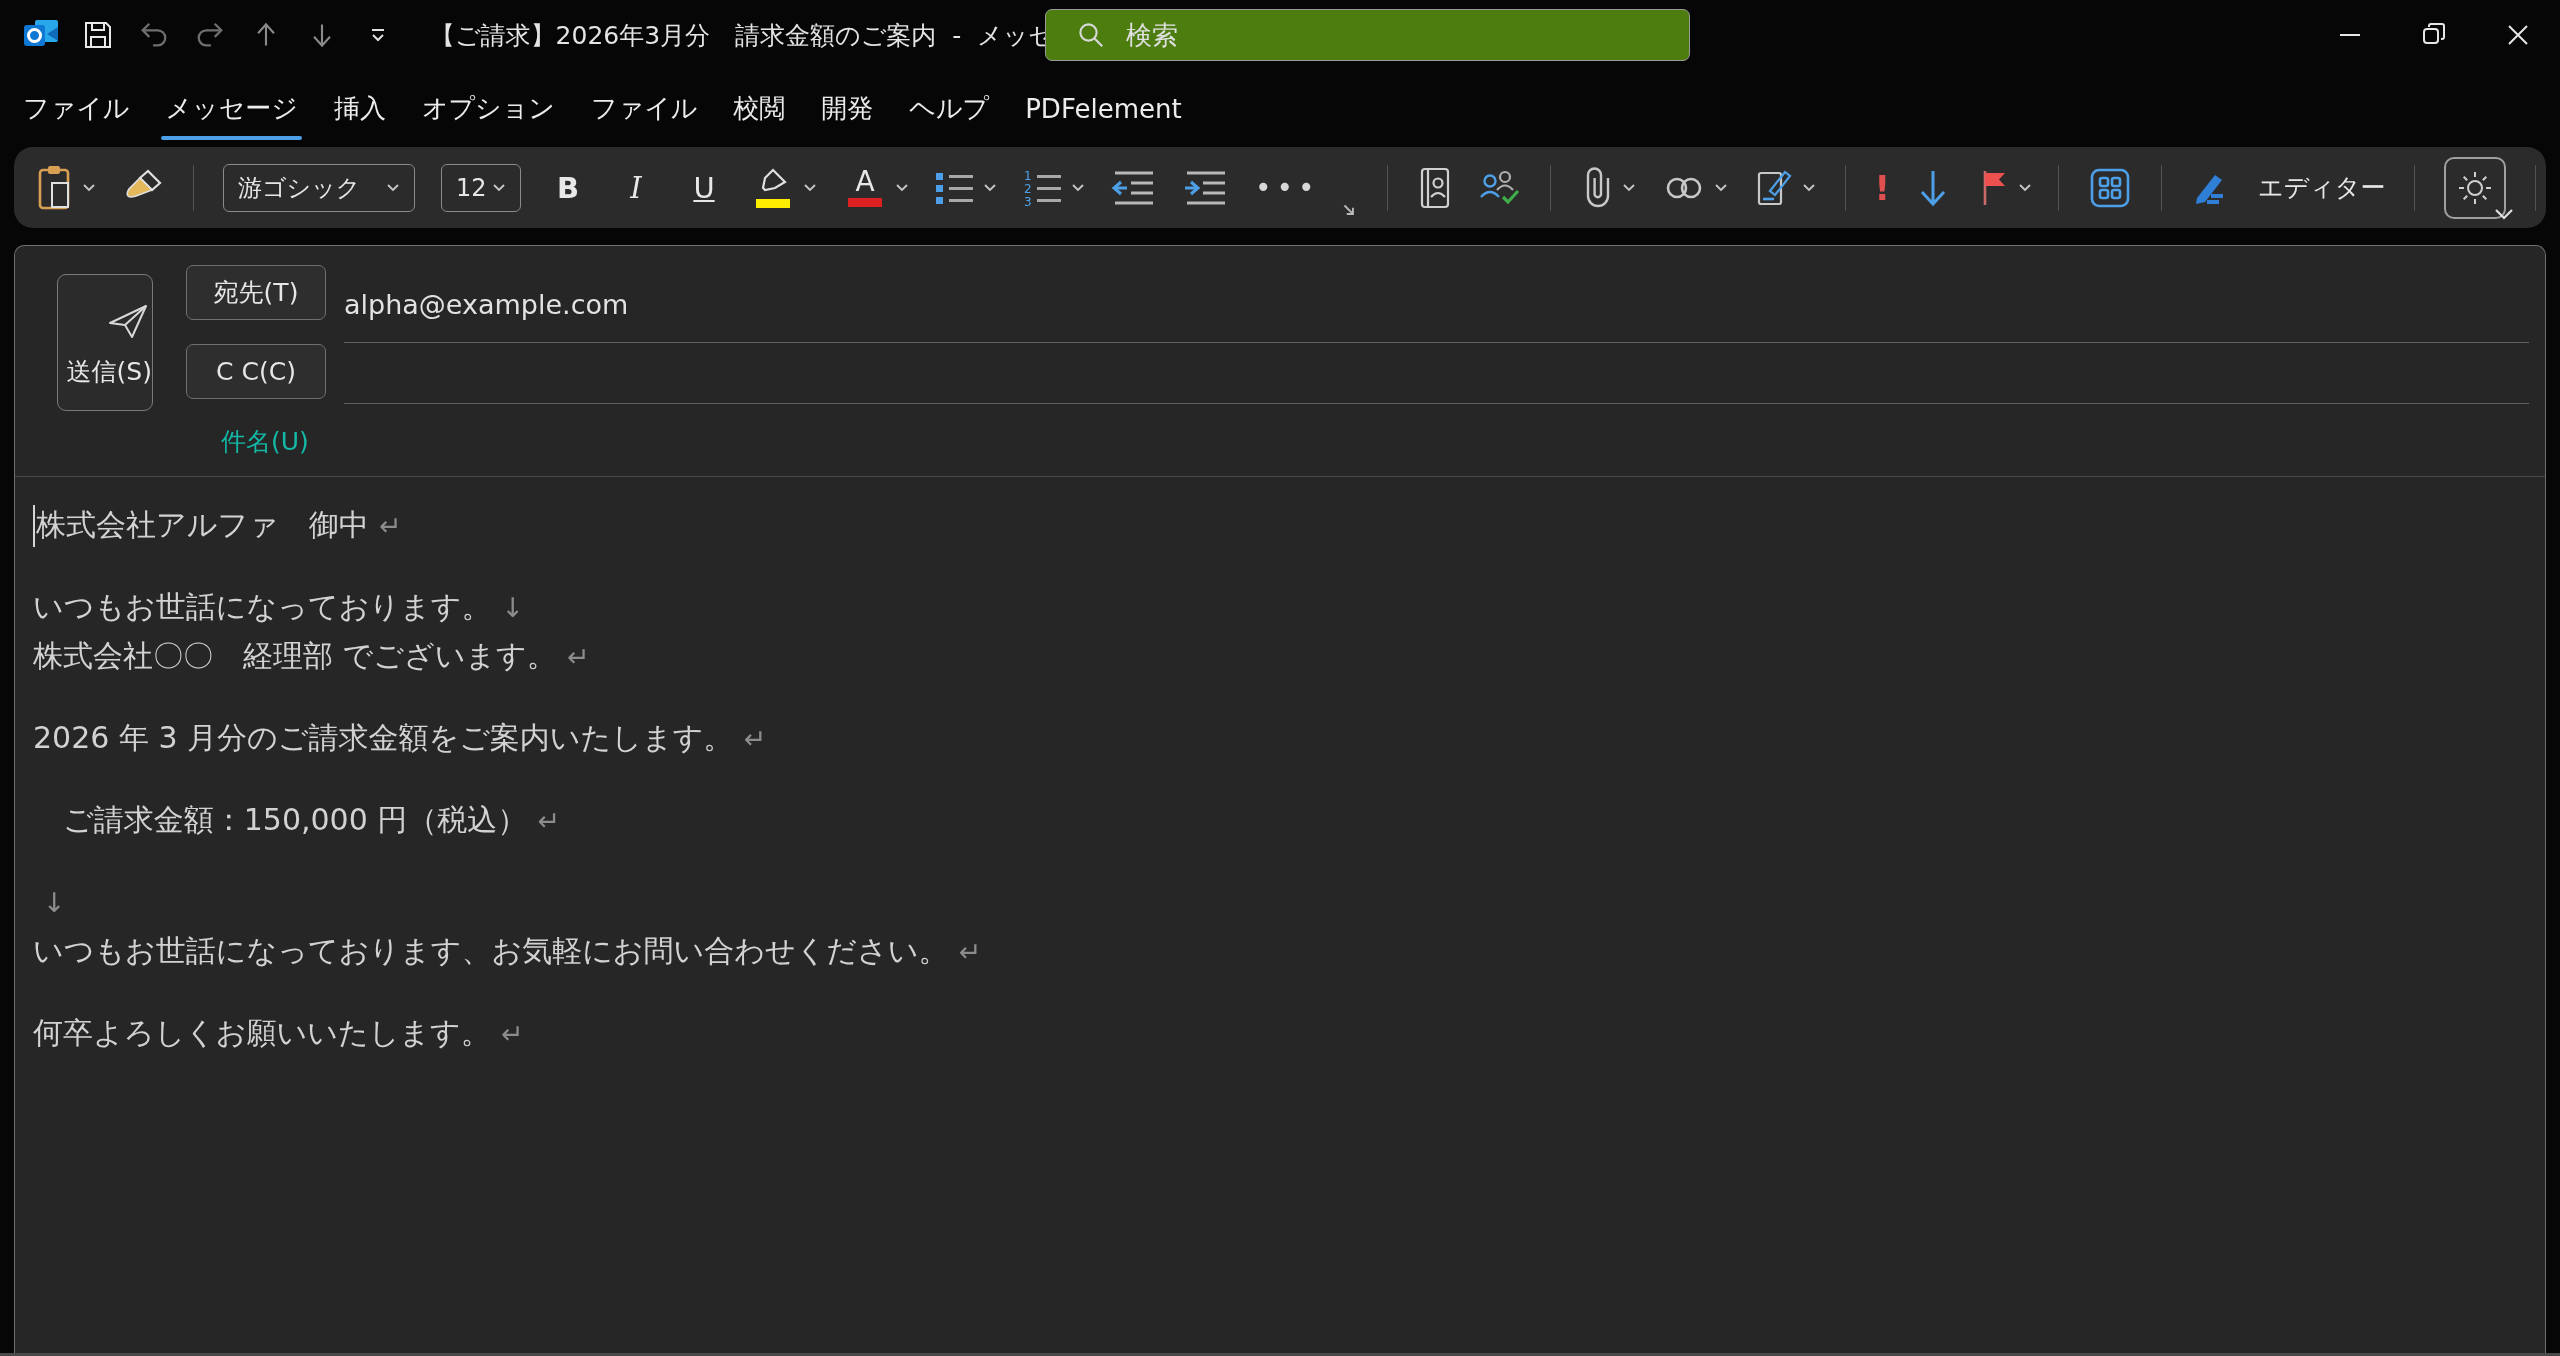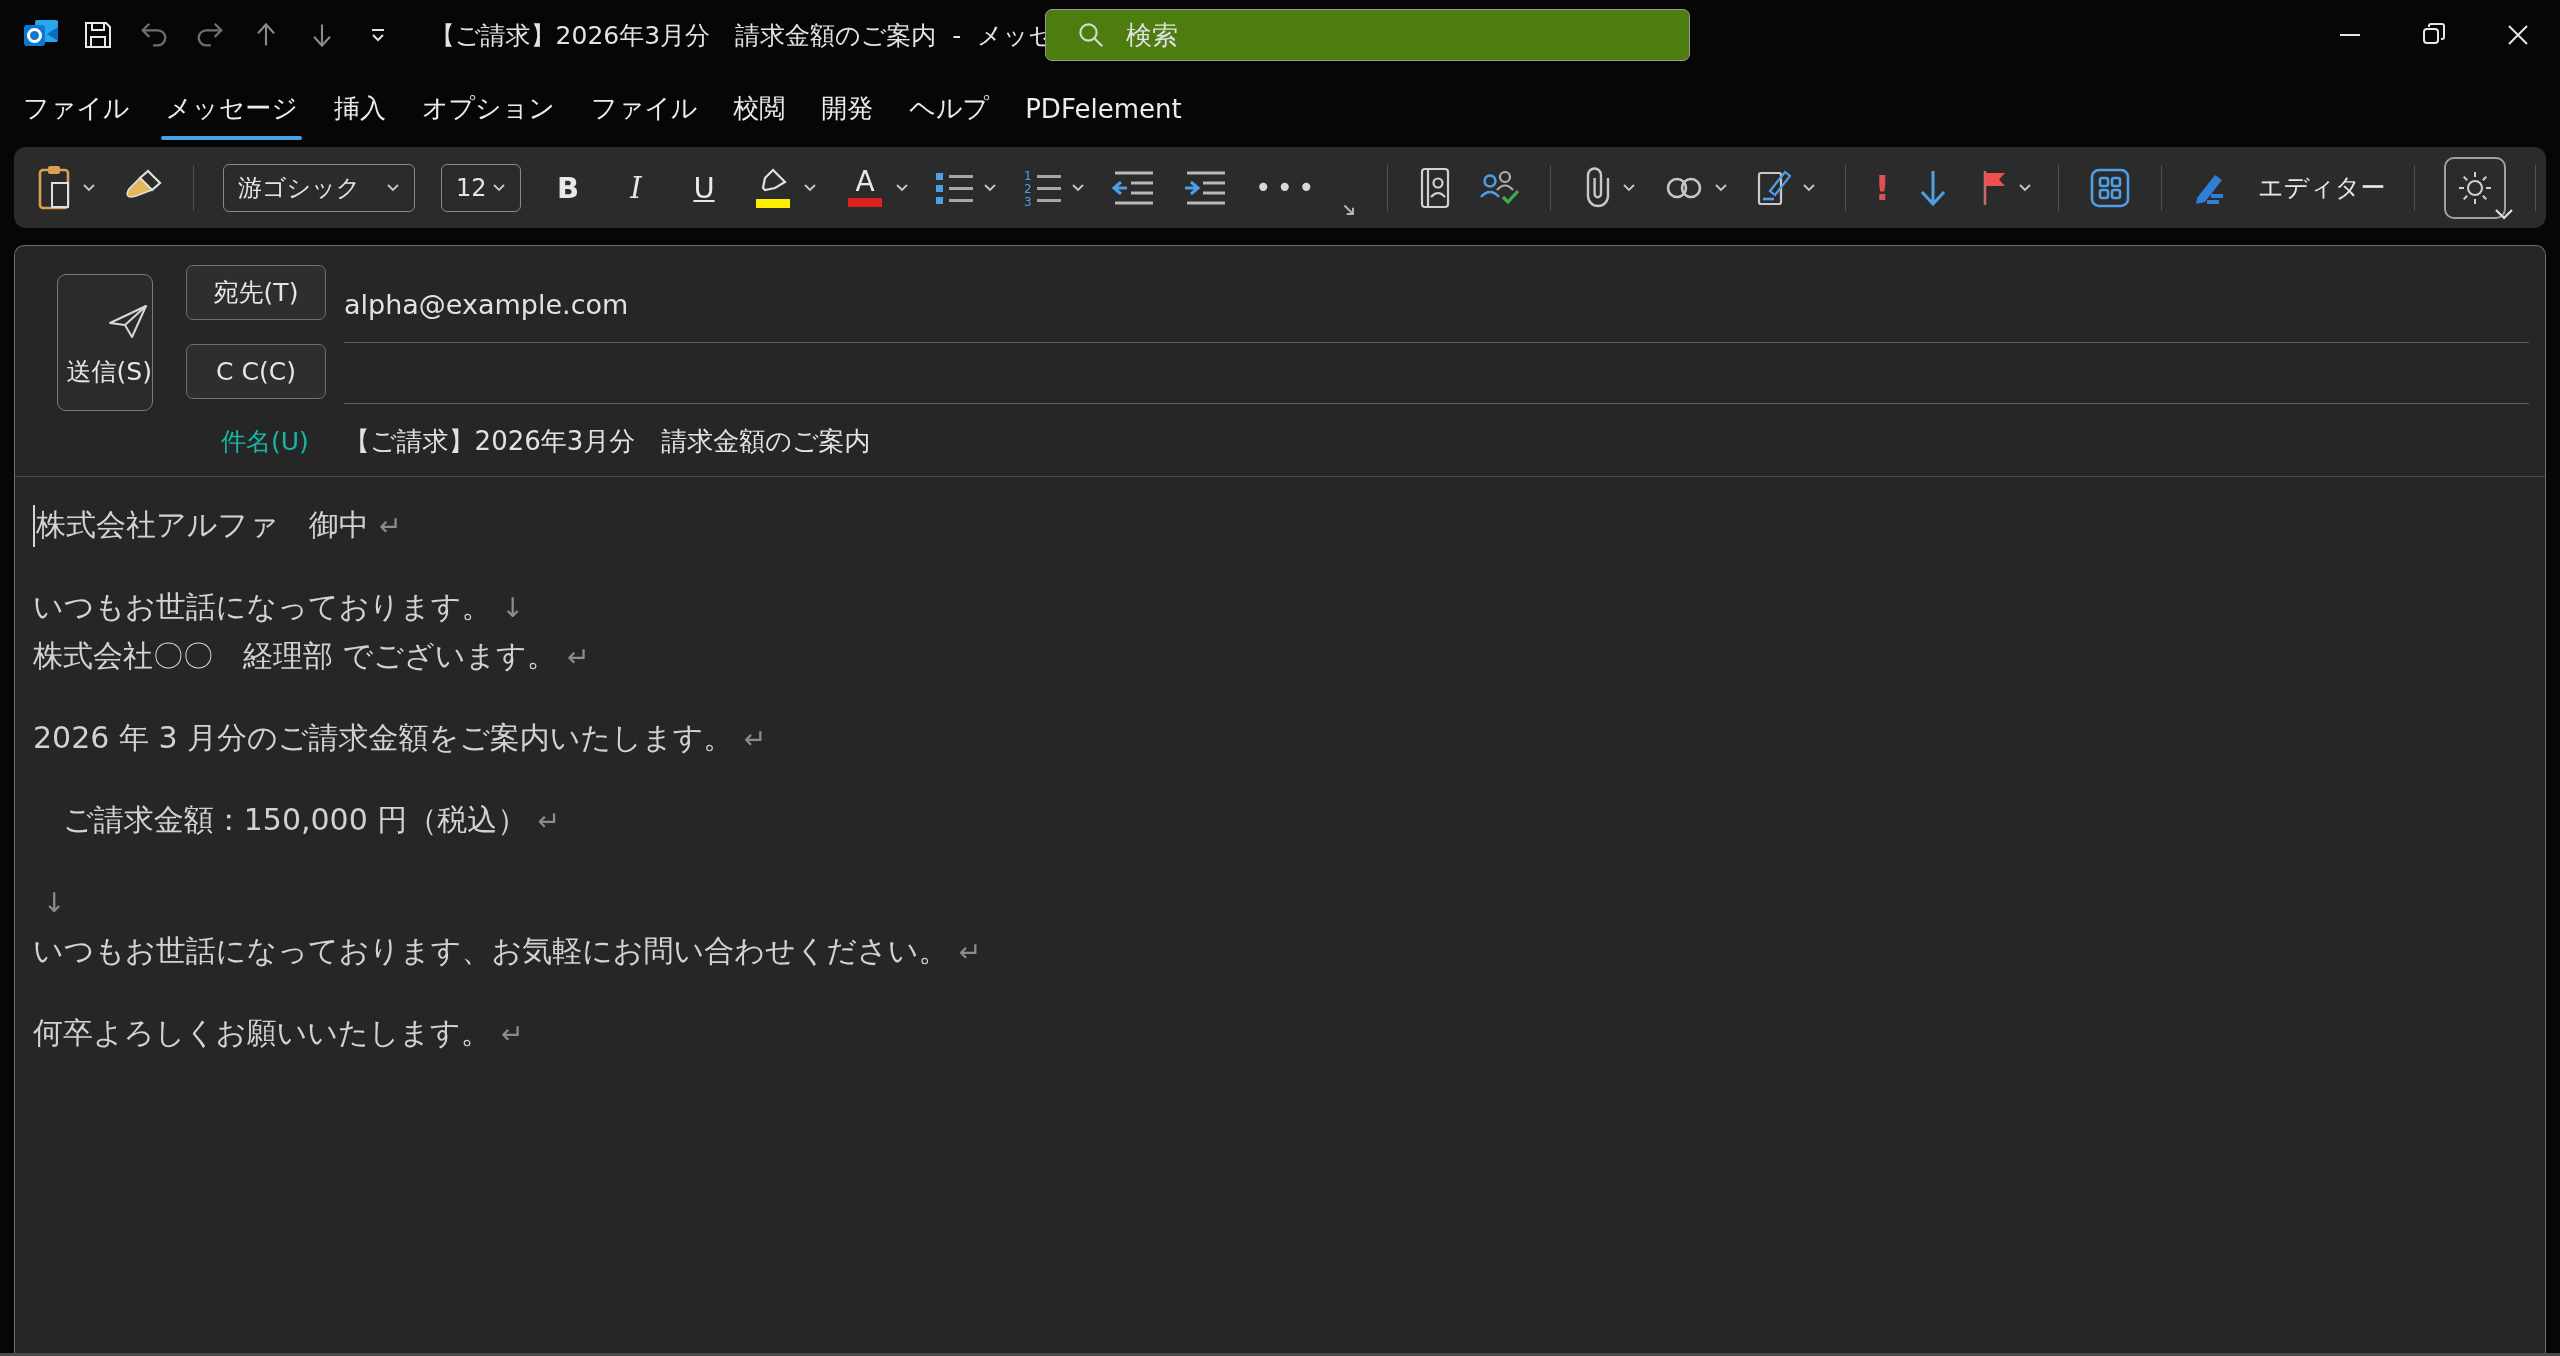--- a/index.html
+++ b/index.html
@@ -19,21 +19,21 @@
   .search-text{font-size:26px;color:#e0e0e0;}
   .winctl{position:absolute;right:0;top:0;height:70px;display:flex;}
   .winbtn{width:84px;height:70px;display:flex;align-items:center;justify-content:center;}
   
   .menubar{position:absolute;top:70px;left:0;right:0;height:77px;display:flex;align-items:center;padding-left:5px;}
   .menu-item{font-size:26px;padding:0 18px;position:relative;color:#ececec;white-space:nowrap;}
   .menu-item.active::after{content:"";position:absolute;left:14px;right:14px;bottom:-14px;height:4px;
     border-radius:2px;background:#4ca0e8;}
   
   .ribbon{position:absolute;left:14px;top:147px;width:2532px;height:81px;background:#2b2b2b;
-    border-radius:12px;display:flex;align-items:center;padding:0 22px;box-sizing:border-box;gap:26px;}
+    border-radius:19px;display:flex;align-items:center;padding:0 22px;box-sizing:border-box;gap:26px;}
   .rb{display:flex;align-items:center;justify-content:center;flex:none;}
   .rdiv{width:1px;height:46px;background:#525252;margin:0 3px;flex:none;}
   .combo{height:48px;border:1px solid #8a8a8a;border-radius:6px;display:flex;align-items:center;
     padding:0 14px;justify-content:space-between;font-size:24px;box-sizing:border-box;background:#2b2b2b;}
   .font-combo{width:192px;}
   .size-combo{width:80px;}
   .fmt-letter{font-size:29px;width:42px;text-align:center;color:#e8e8e8;}
   .bold-l{font-weight:bold;}
   .italic-l{font-family:"DejaVu Serif","Liberation Serif",serif;font-style:italic;}
   .under-l{text-decoration:underline;}
@@ -499,21 +499,20 @@
     <div class="fieldbtn to-btn">宛先(T)</div>
     <div class="fieldbtn cc-btn">C C(C)</div>
 
     <div class="to-value">alpha@example.com</div>
     <div class="fline to-line"></div>
 
     <div class="cc-value"></div>
     <div class="fline cc-line"></div>
 
     <div class="subject-label">件名(U)</div>
-    <div class="subject-value">【ご請求】2026年3月分　請求金額のご案内</div>
 
     <div class="hdr-sep"></div>
   </div>
 
   <div class="bodyarea">
     <div class="bline"><span class="caret"></span><span class="btext">株式会社アルファ　御中</span><span class="bmark">↵</span></div>
     <div class="bline blank"><span class="btext"></span></div>
     <div class="bline"><span class="btext">いつもお世話になっております。</span><span class="bmark">↓</span></div>
     <div class="bline"><span class="btext">株式会社〇〇　経理部 でございます。</span><span class="bmark">↵</span></div>
     <div class="bline blank"><span class="btext"></span></div>

